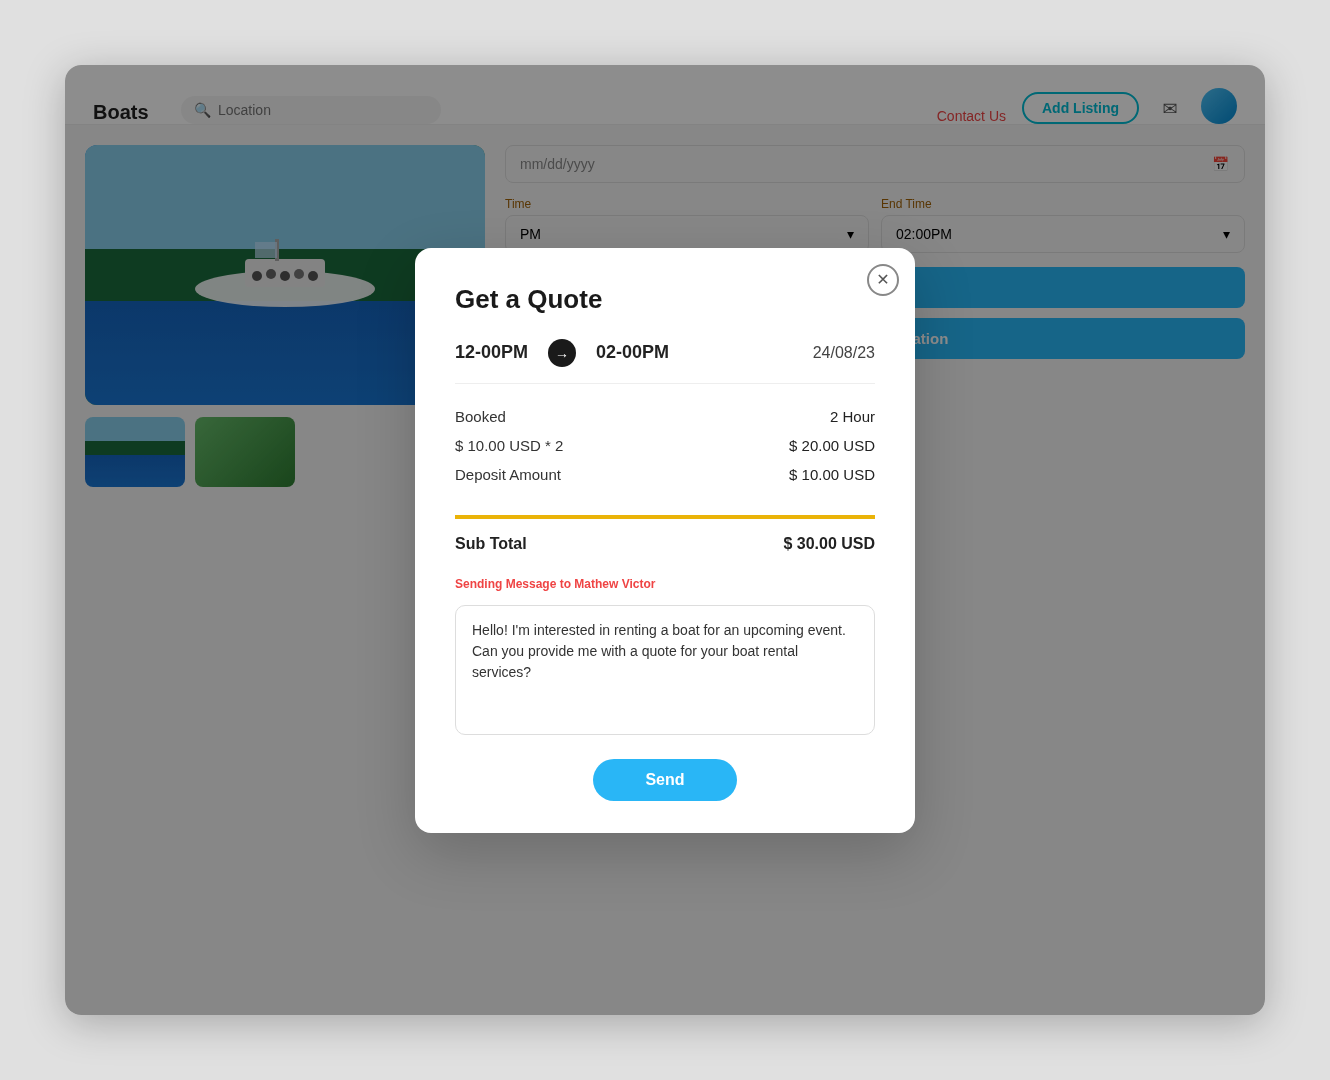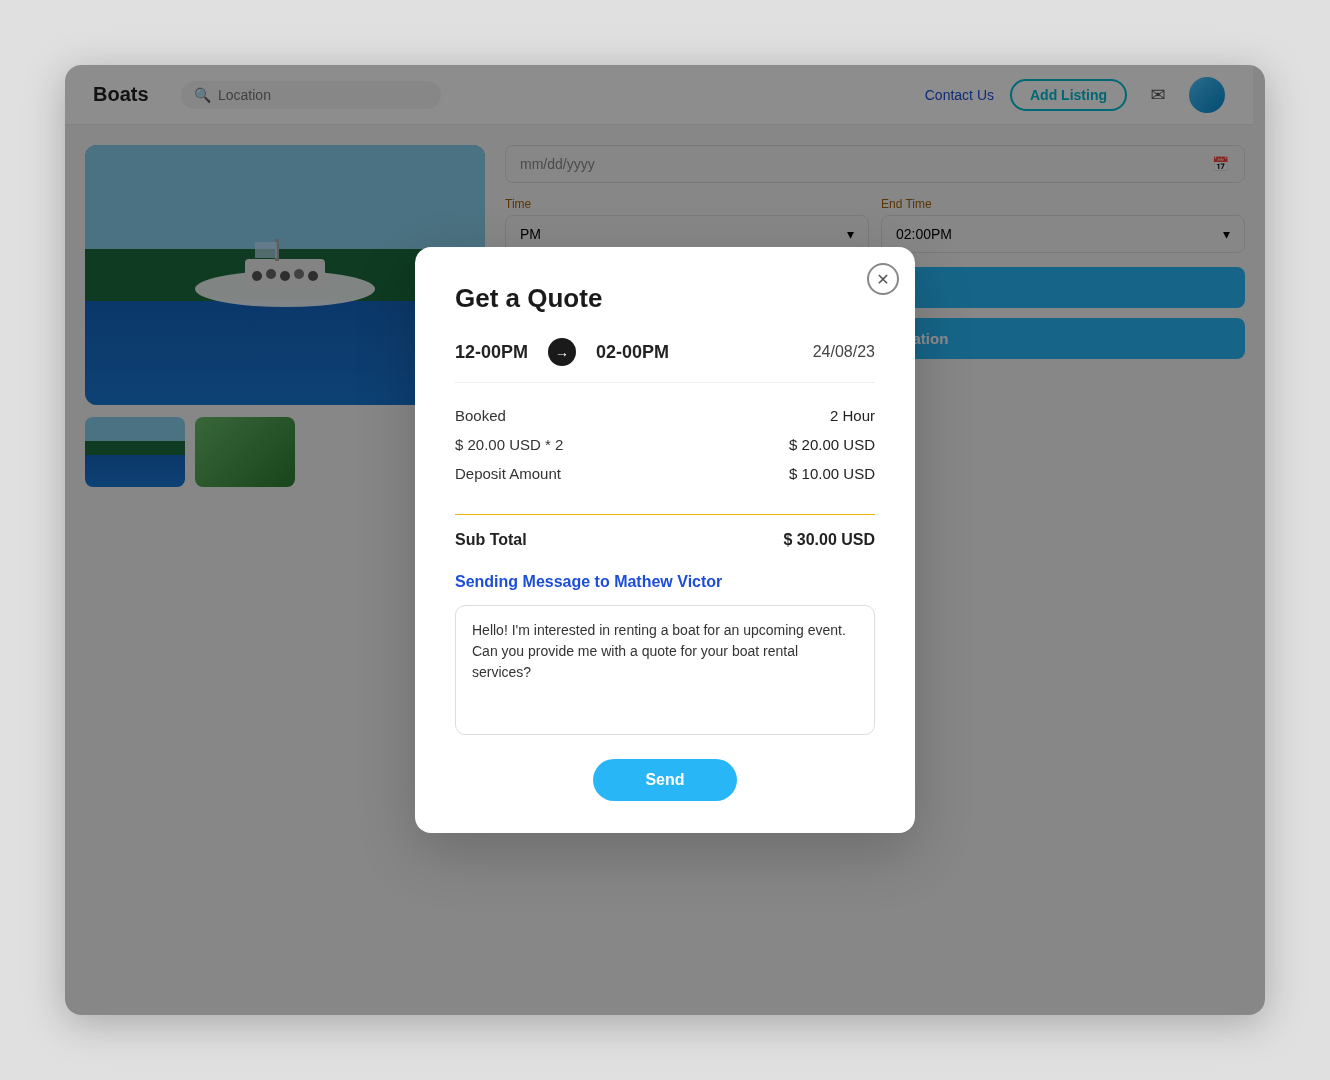--- a/index.html
+++ b/index.html
@@ -28,25 +28,25 @@
     .bg-page {
       position: absolute;
       inset: 0;
       background: #f5f5f5;
       filter: brightness(0.85);
     }
 
     
     .navbar {
       position: absolute;
-      top: 0; left: 0; right: 12px;
+      top: 0; left: 0; right: 0;
       height: 60px;
       background: #fff;
       display: flex;
-      align-items: center;
+      align-items: flex-end;
       padding: 0 28px;
       gap: 16px;
       z-index: 1;
       border-bottom: 1px solid #eee;
     }
 
     .navbar-brand {
       font-size: 20px;
       font-weight: 700;
       color: #222;
@@ -70,21 +70,21 @@
       outline: none;
       font-size: 14px;
       color: #888;
       width: 100%;
     }
 
     .navbar-spacer { flex: 1; }
 
     .navbar-contact {
       font-size: 14px;
-      color: #1d4ed8;
+      color: #ef4444;
       cursor: pointer;
     }
 
     .navbar-add-listing {
       background: transparent;
       border: 2px solid #00bcd4;
       color: #00bcd4;
       border-radius: 20px;
       padding: 6px 18px;
       font-size: 14px;
@@ -359,21 +359,21 @@
     }
 
     .date-display {
       font-size: 16px;
       color: #444;
       margin-left: auto;
     }
 
     .quote-rows {
       padding: 16px 0;
-      border-bottom: 1px solid #eab308;
+      border-bottom: 4px solid #eab308;
       margin-bottom: 16px;
     }
 
     .quote-row {
       display: flex;
       justify-content: space-between;
       margin-bottom: 12px;
     }
 
     .quote-row:last-child { margin-bottom: 16px; justify-content: space-between; }
@@ -402,23 +402,23 @@
       color: #222;
     }
 
     .subtotal-value {
       font-size: 16px;
       font-weight: 700;
       color: #222;
     }
 
     .message-section-label {
-      font-size: 16px;
+      font-size: 12px;
       font-weight: 700;
-      color: #1d4ed8;
+      color: #ef4444;
       margin-bottom: 14px;
     }
 
     .message-textarea {
       width: 100%;
       border: 1.5px solid #ddd;
       border-radius: 10px;
       padding: 14px 16px;
       font-size: 14px;
       color: #333;
@@ -548,21 +548,21 @@
         <span class="date-display">24/08/23</span>
       </div>
 
       
       <div class="quote-rows">
         <div class="quote-row">
           <span class="quote-label">Booked</span>
           <span class="quote-value">2 Hour</span>
         </div>
         <div class="quote-row">
-          <span class="quote-label">$ 20.00 USD * 2</span>
+          <span class="quote-label">$ 10.00 USD * 2</span>
           <span class="quote-value">$ 20.00 USD</span>
         </div>
         <div class="quote-row">
           <span class="quote-label">Deposit Amount</span>
           <span class="quote-value">$ 10.00 USD</span>
         </div>
       </div>
 
       
       <div class="subtotal-row">

